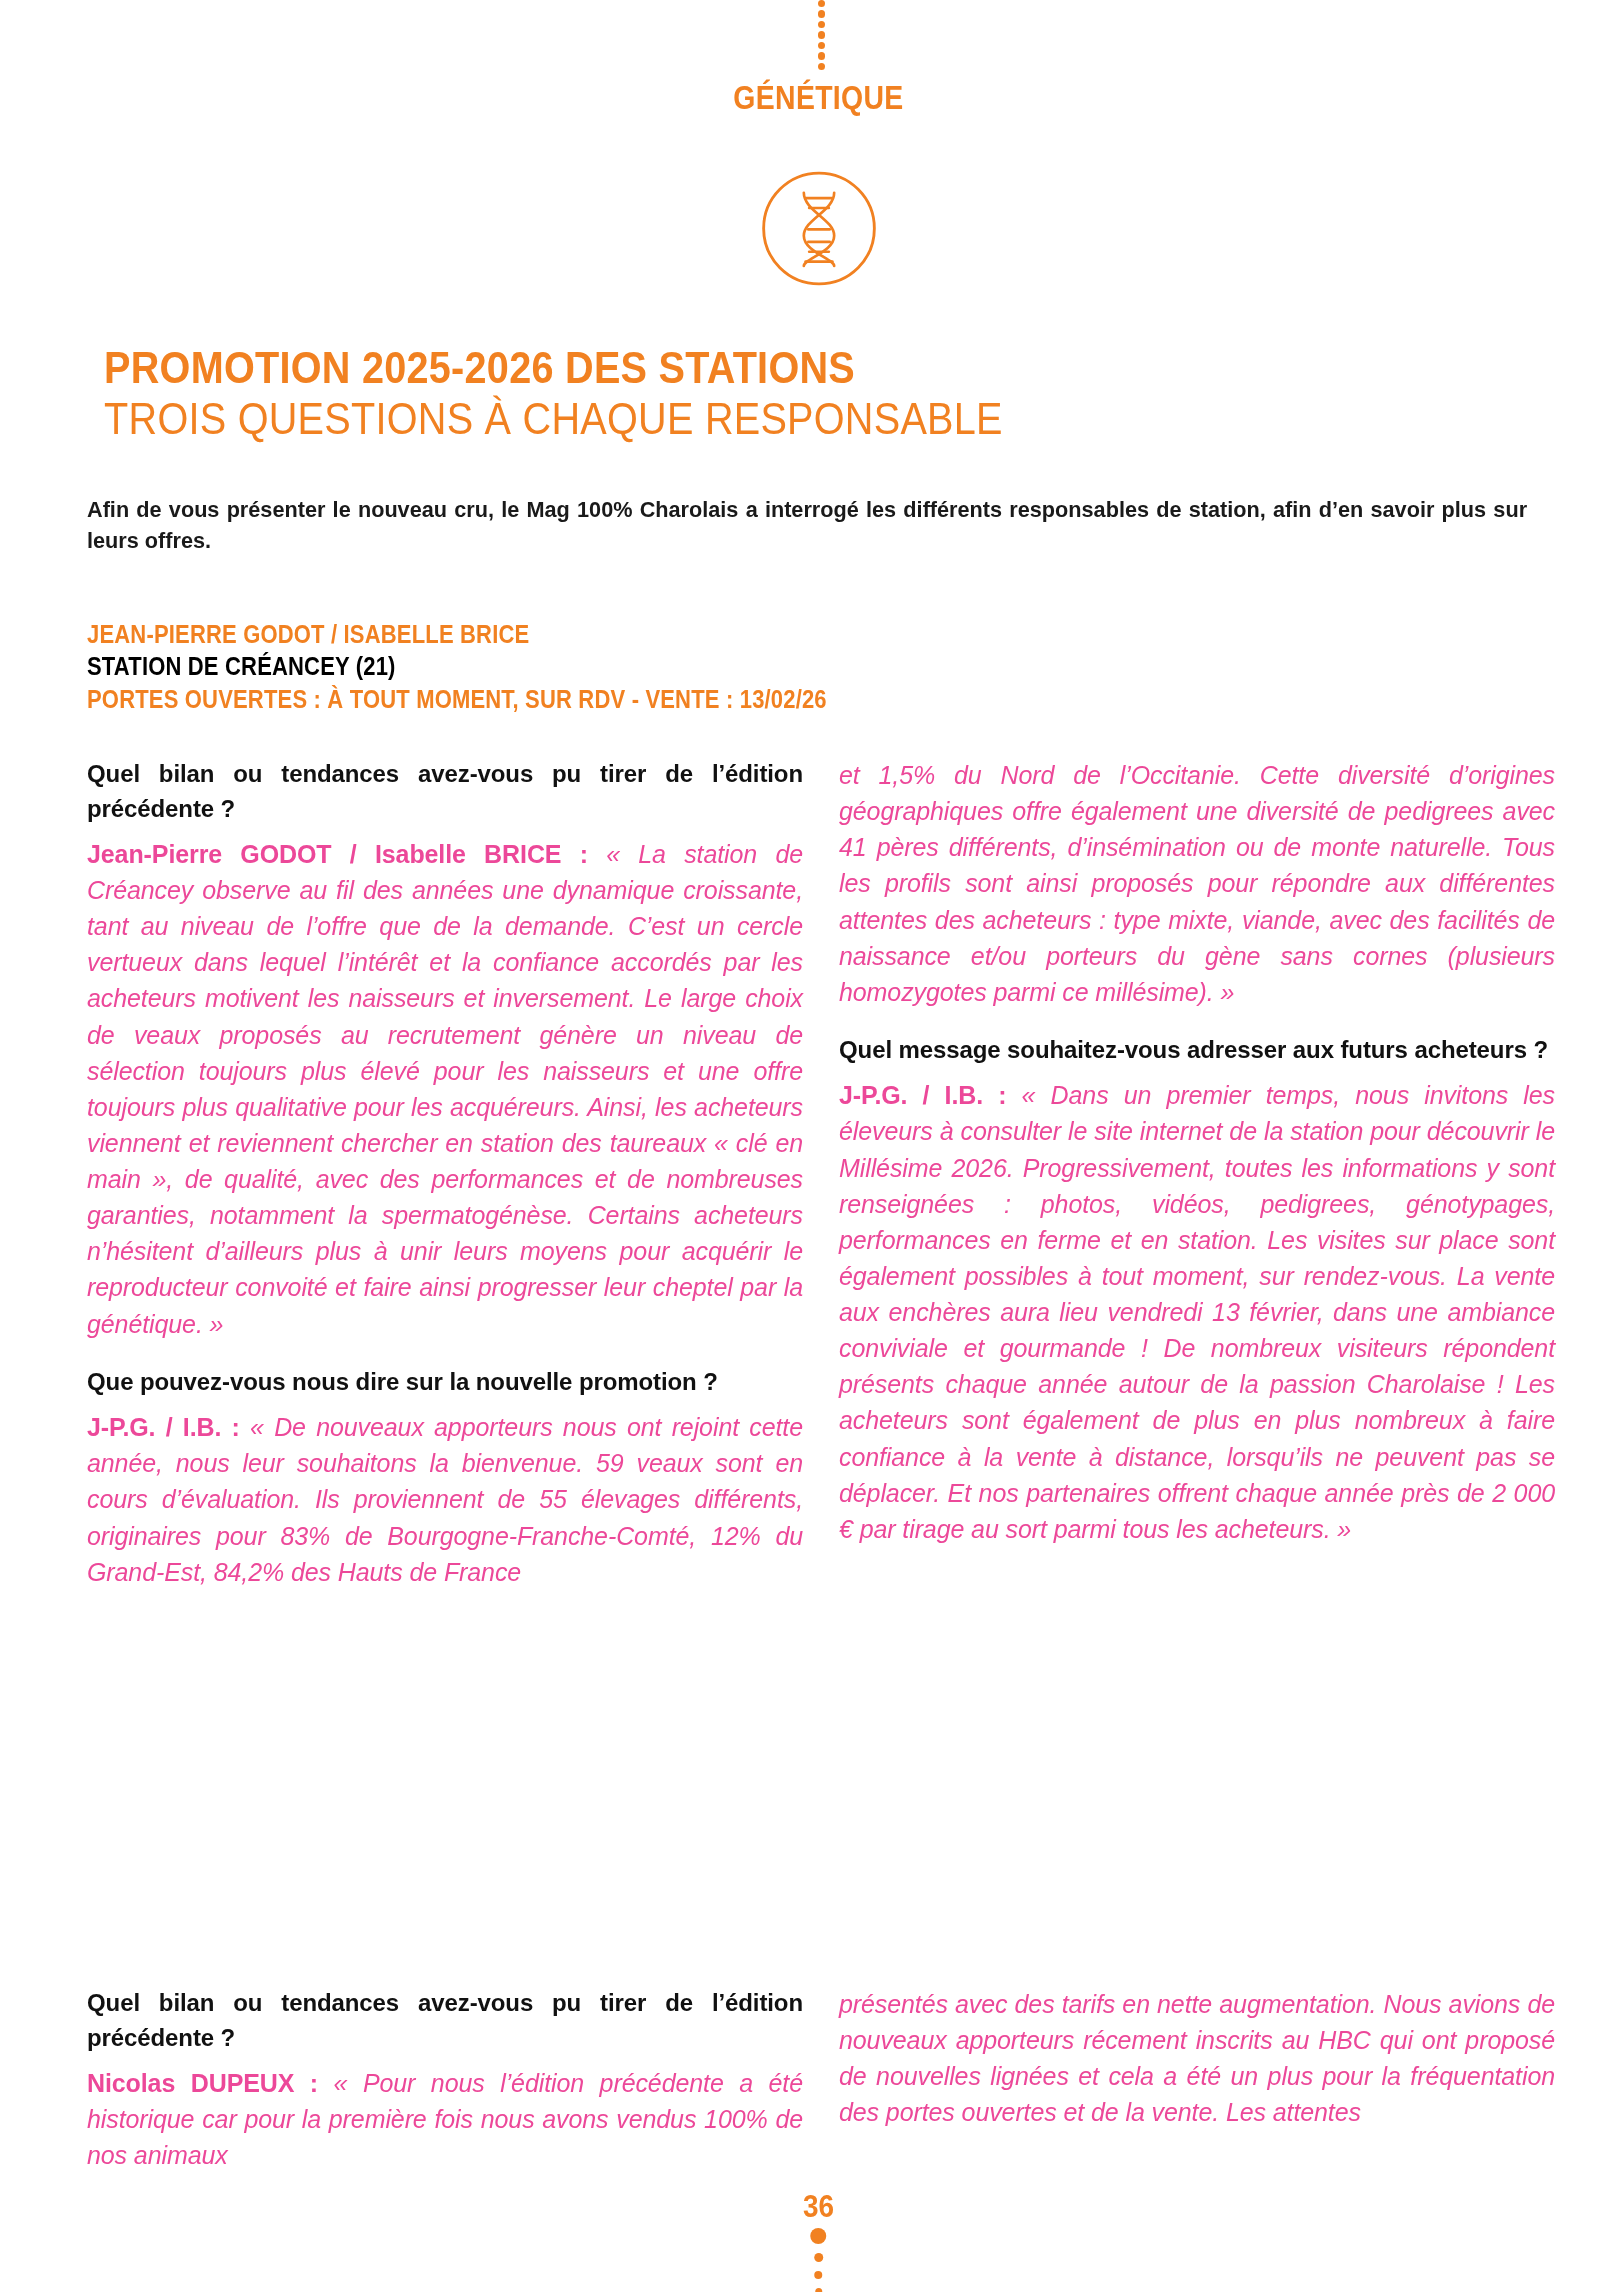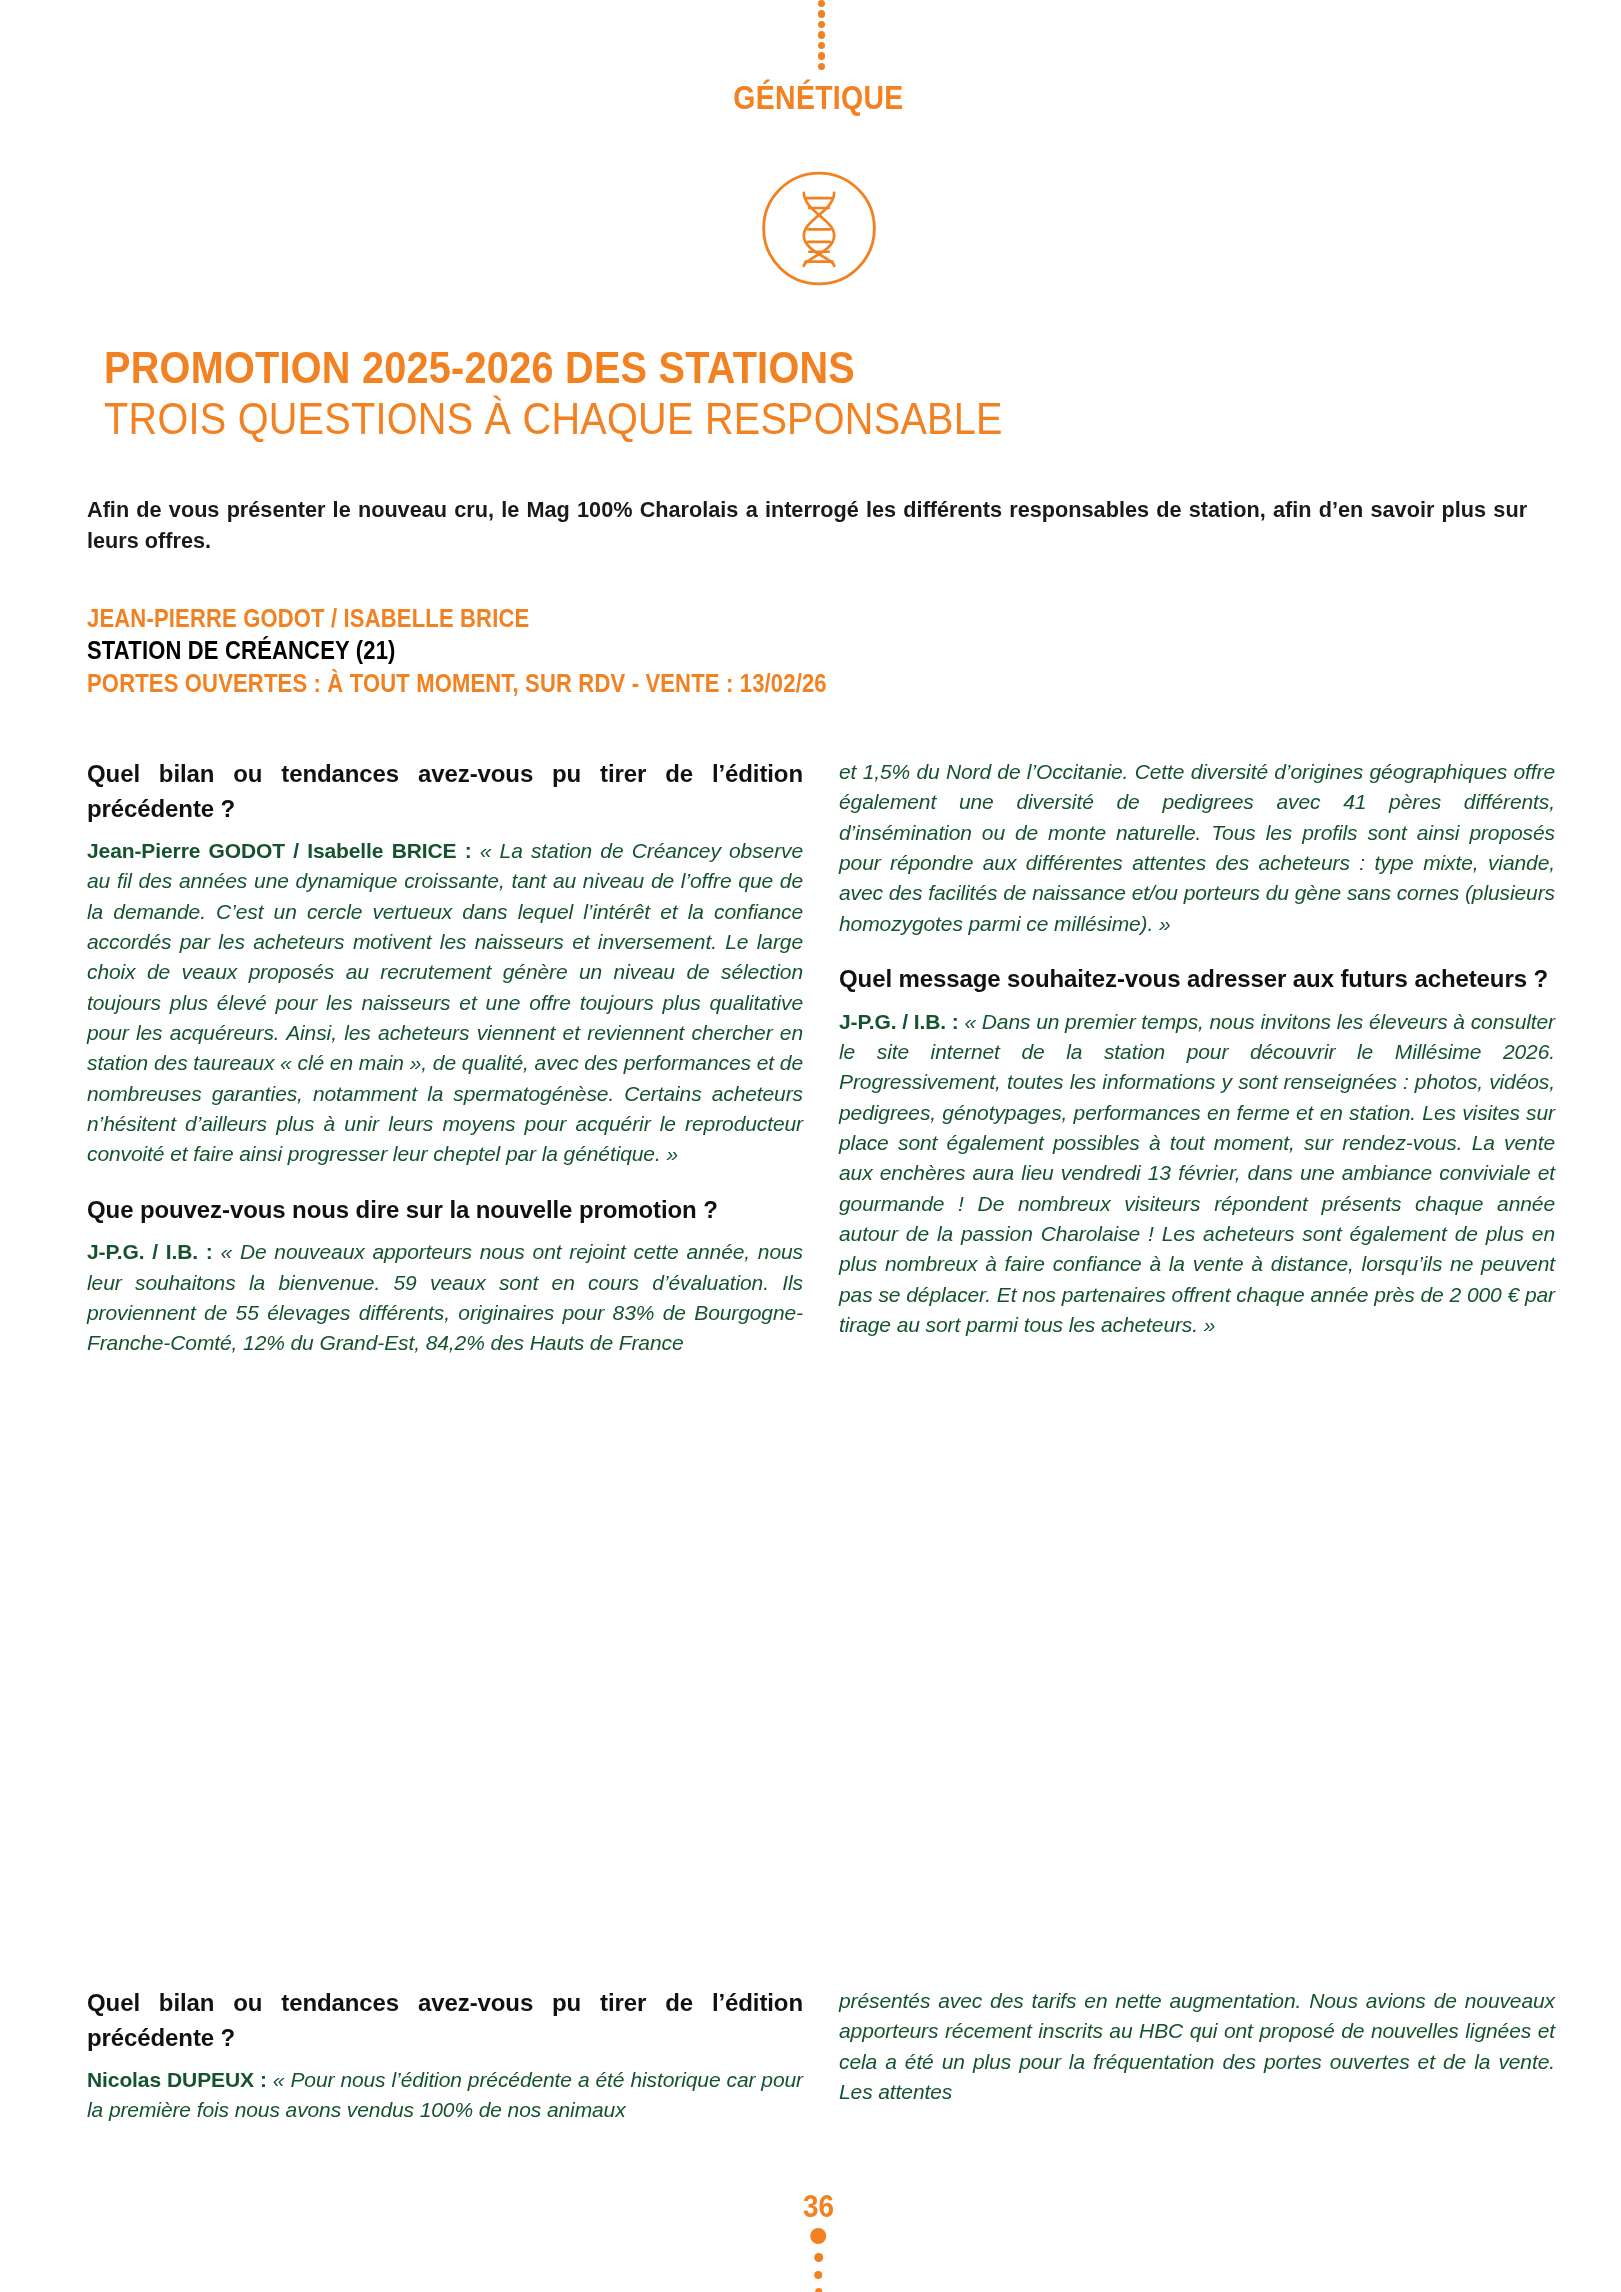--- a/index.html
+++ b/index.html
@@ -147,26 +147,26 @@
   .q {
     font-size: 24px;
     font-weight: 700;
     line-height: 1.44;
     text-align: justify;
     color: #111111;
     margin: 0 0 9.9px 0;
     letter-spacing: -0.1px;
   }
   .a {
-    font-size: 21px;
+    font-size: 25px;
     font-style: italic;
     font-weight: 400;
     line-height: 1.445;
     text-align: justify;
-    color: #14532d;
+    color: #ec4899;
     margin: 0 0 23px 0;
     letter-spacing: -0.1px;
   }
   .a:last-child { margin-bottom: 0; }
   .a .who {
     font-style: normal;
     font-weight: 700;
   }
   .a.cont { text-indent: 0; }
 
@@ -237,21 +237,21 @@
     </svg>
   </div>
 
   <div class="title-block">
     <div class="title-line1">PROMOTION 2025-2026 DES STATIONS</div>
     <div class="title-line2">TROIS QUESTIONS À CHAQUE RESPONSABLE</div>
   </div>
 
   <div class="intro">Afin de vous présenter le nouveau cru, le Mag 100% Charolais a interrogé les différents responsables de station, afin d’en savoir plus sur leurs offres.</div>
 
-  <div class="sec-head" style="top:602px;">
+  <div class="sec-head" style="top:618px;">
     <div class="sec-person">JEAN-PIERRE GODOT / ISABELLE BRICE</div>
     <div class="sec-station">STATION DE CRÉANCEY (21)</div>
     <div class="sec-dates">PORTES OUVERTES : À TOUT MOMENT, SUR RDV - VENTE : 13/02/26</div>
   </div>
 
   <div class="cols" style="top:757px;height:1057px;">
 
     <div class="col left">
       <p class="q">Quel bilan ou tendances avez-vous pu tirer de l’édition précédente ?</p>
       <p class="a"><span class="who">Jean-Pierre GODOT / Isabelle BRICE :</span><span> « La station de Créancey observe au fil des années une dynamique croissante, tant au niveau de l’offre que de la demande. C’est un cercle vertueux dans lequel l’intérêt et la confiance accordés par les acheteurs motivent les naisseurs et inversement. Le large choix de veaux proposés au recrutement génère un niveau de sélection toujours plus élevé pour les naisseurs et une offre toujours plus qualitative pour les acquéreurs. Ainsi, les acheteurs viennent et reviennent chercher en station des taureaux « clé en main », de qualité, avec des performances et de nombreuses garanties, notamment la spermatogénèse. Certains acheteurs n’hésitent d’ailleurs plus à unir leurs moyens pour acquérir le reproducteur convoité et faire ainsi progresser leur cheptel par la génétique. »</span></p>

